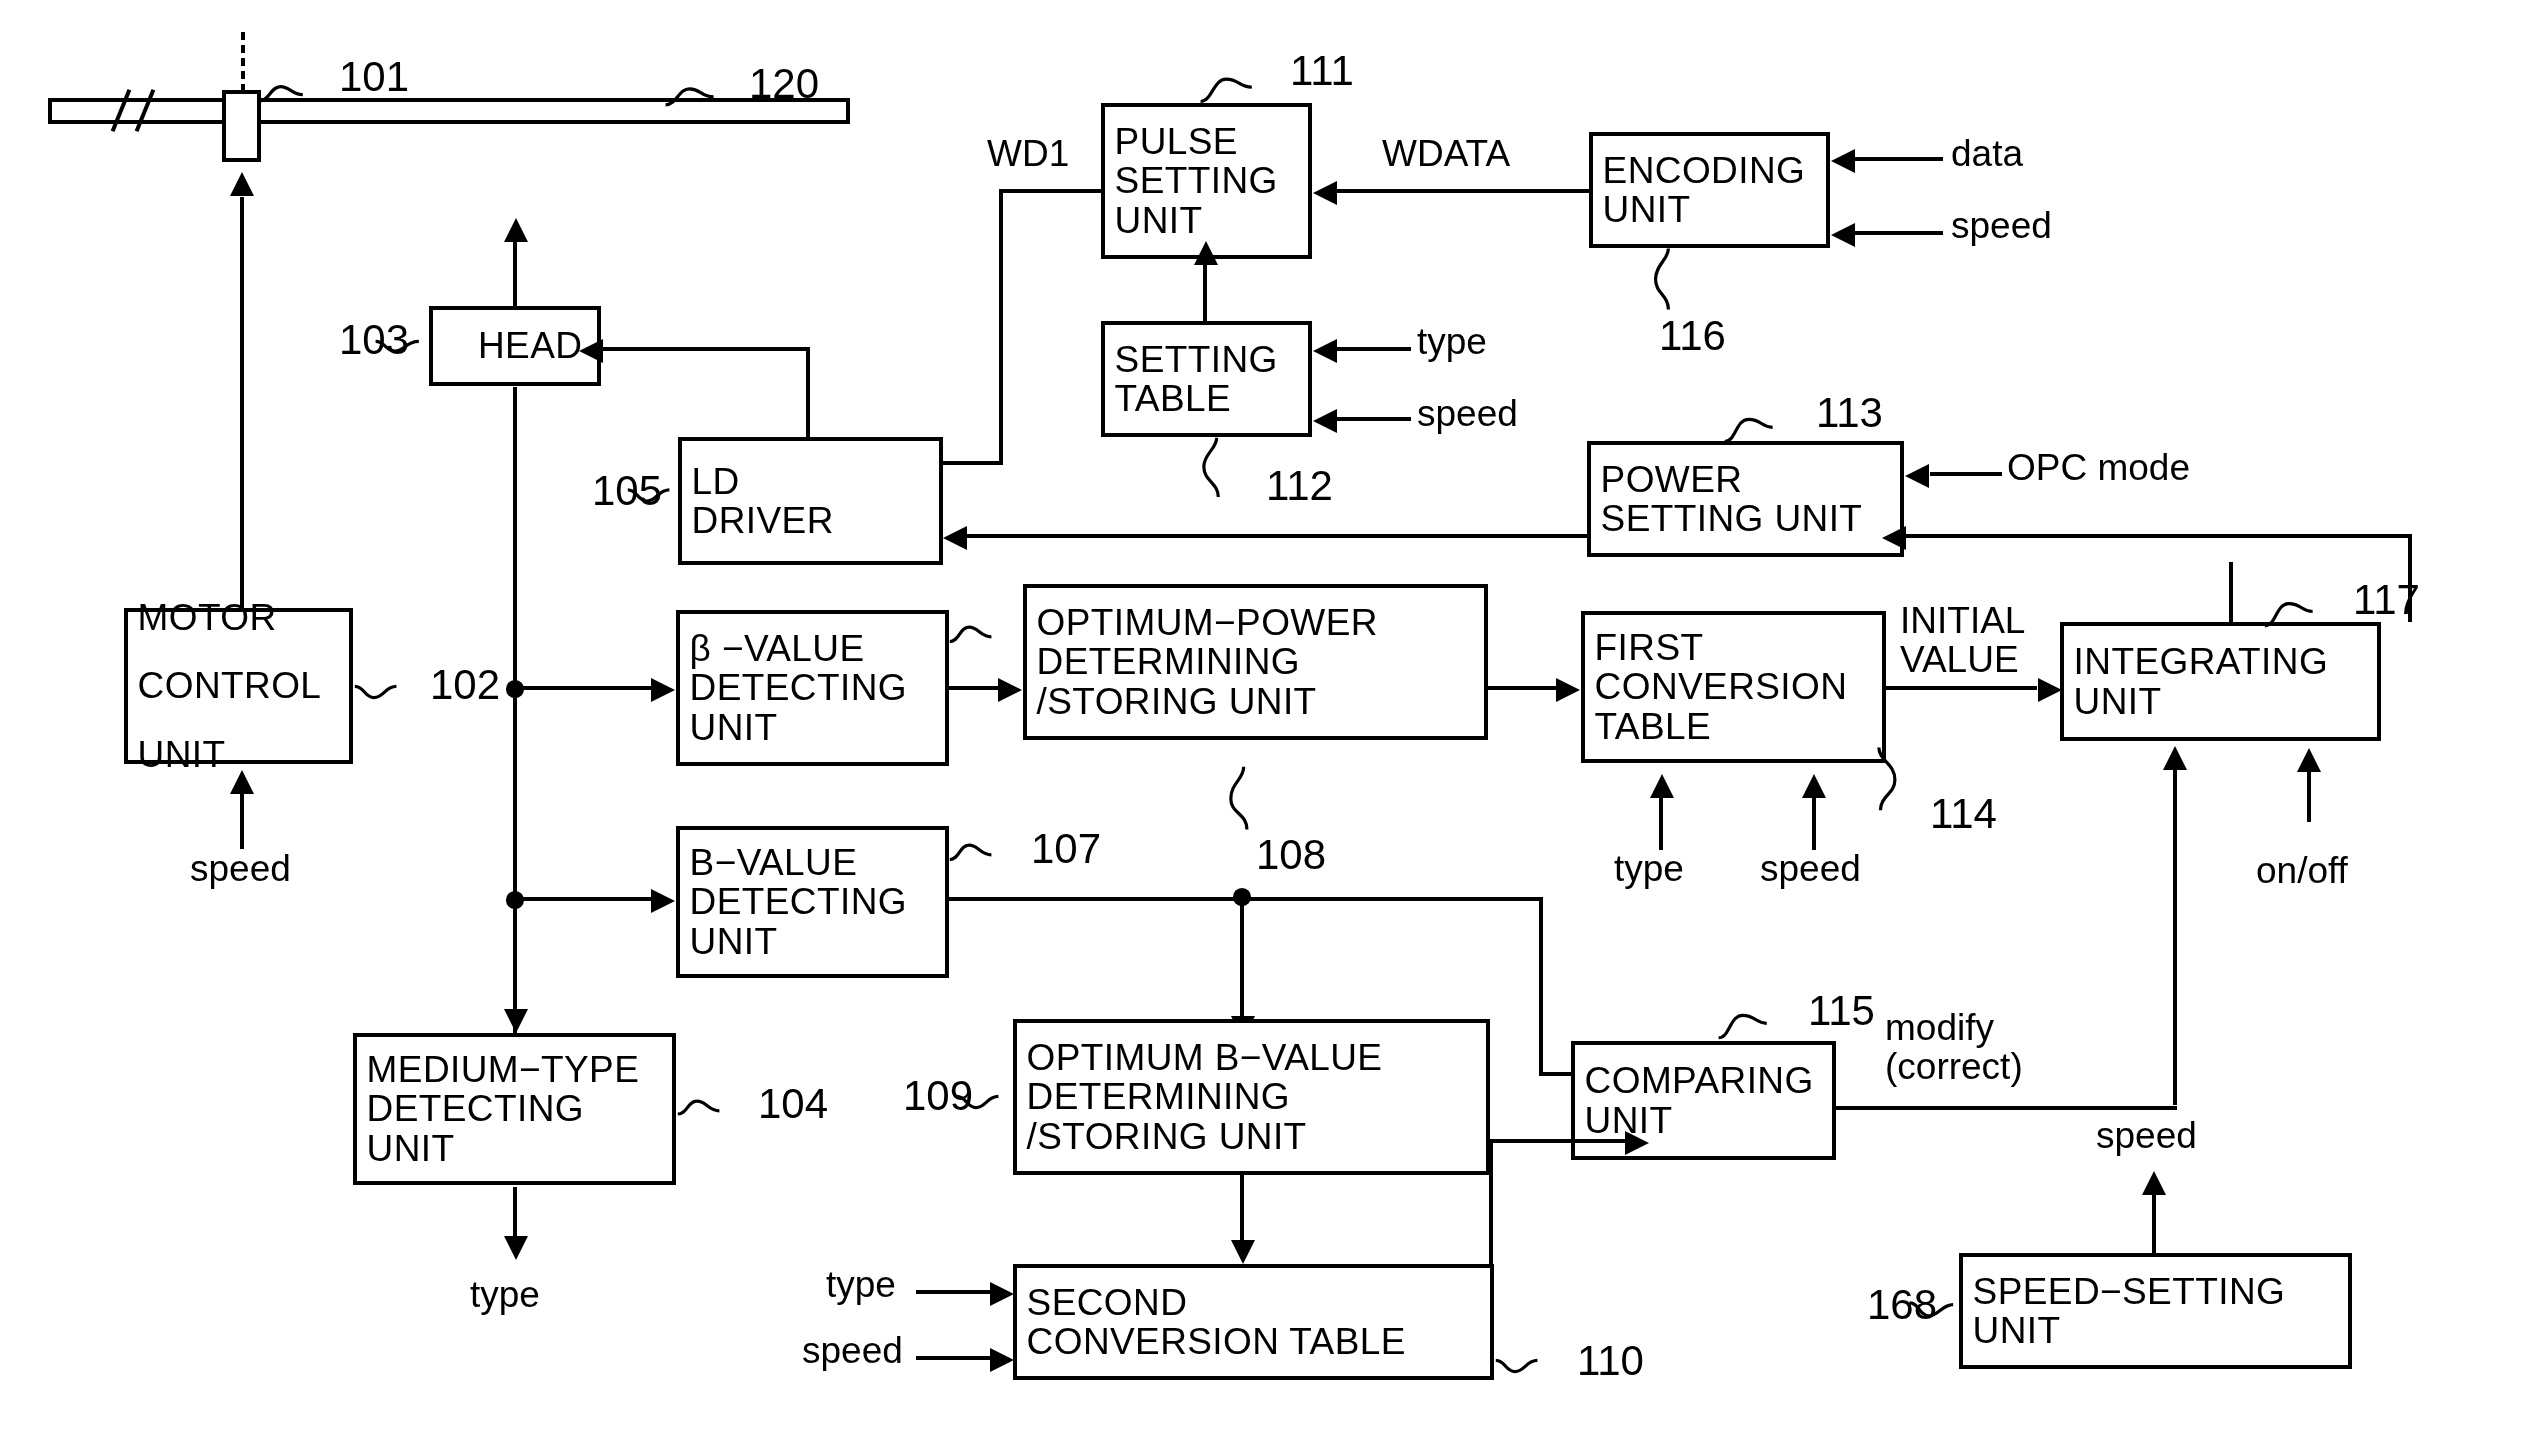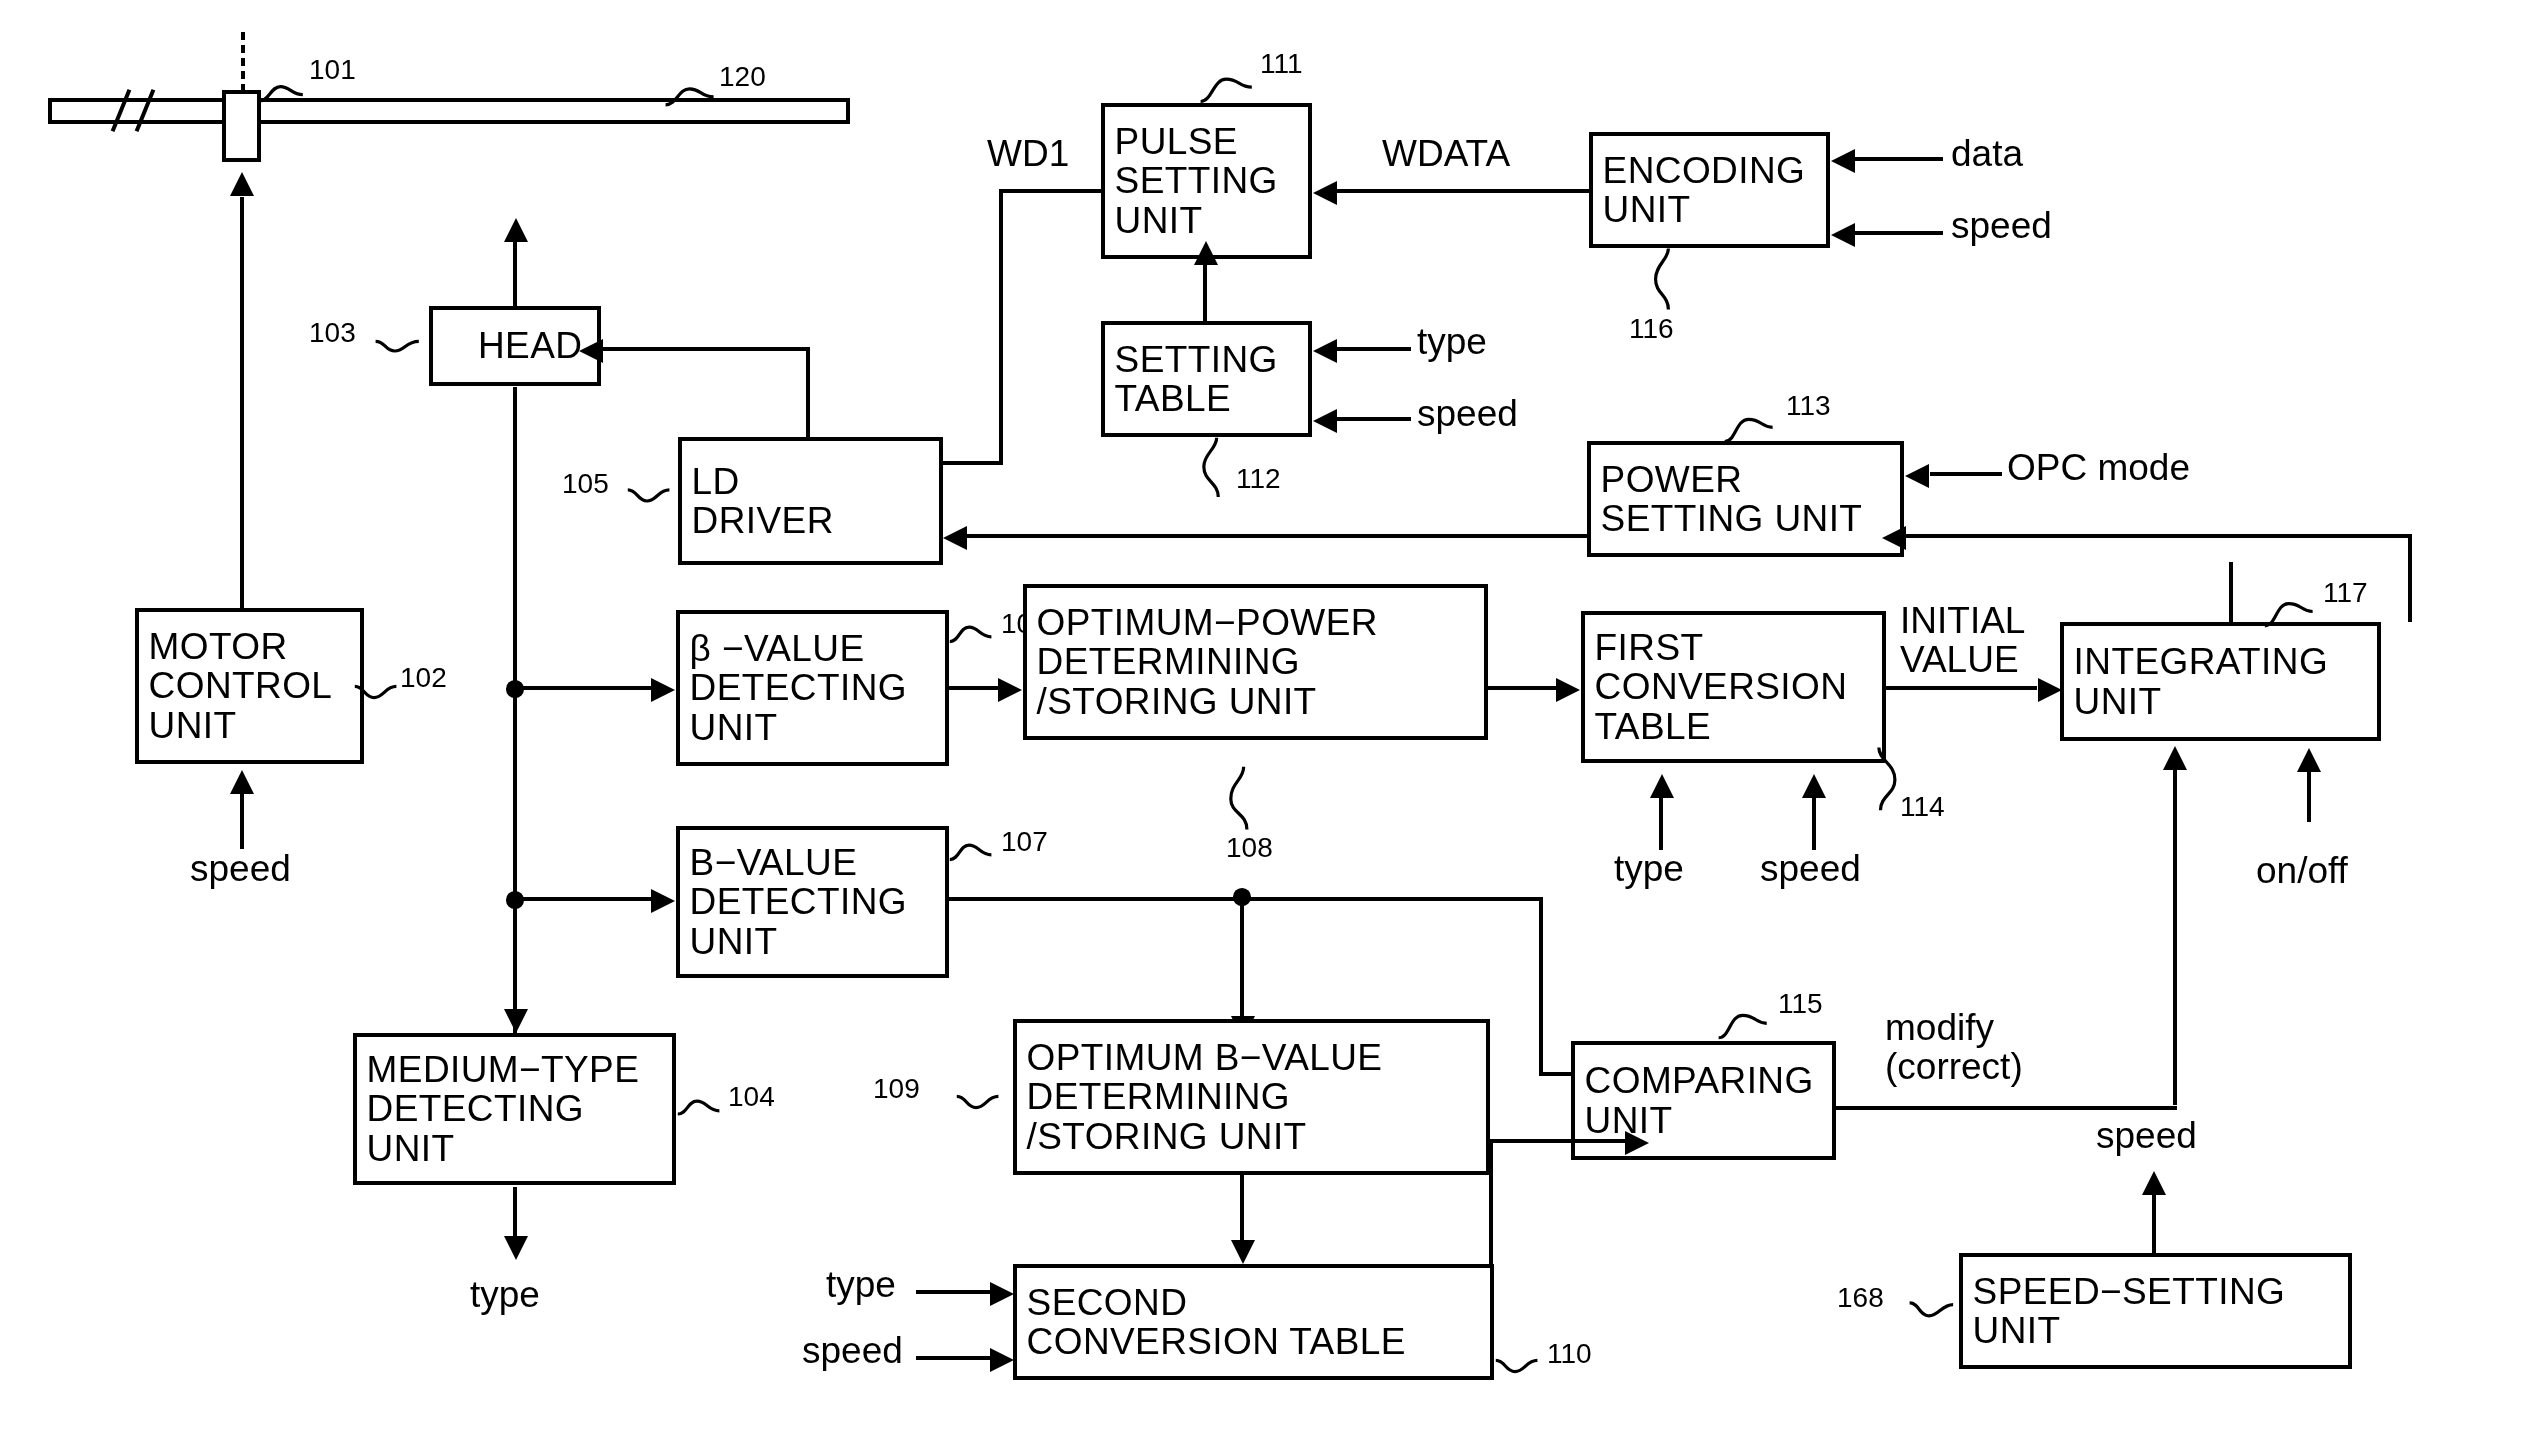--- a/index.html
+++ b/index.html
@@ -35,23 +35,24 @@
 
   
   .lbl{
     position:absolute;
     font-size:37px;
     line-height:1.05;
     white-space:nowrap;
   }
   .refnum{
     position:absolute;
-    font-size:28px;
+    font-size:42px;
     line-height:1;
     white-space:nowrap;
+    margin-left:30px;
   }
   .lbl .ln{display:block;}
 
   
   .h{position:absolute;height:4px;background:#000;}
   .v{position:absolute;width:4px;background:#000;}
 
   
   .ar{position:absolute;width:0;height:0;}
   .ar-r{border-top:12px solid transparent;border-bottom:12px solid transparent;border-left:24px solid #000;}
@@ -207,21 +208,21 @@
   <div class="ar ar-l" style="left:1905px;top:464px;"></div>
   <div class="lbl" style="left:2007px;top:449px;">OPC mode</div>
 
   <div class="h" style="left:967px;top:534px;width:622px;"></div>
   <div class="ar ar-l" style="left:943px;top:526px;"></div>
 
   <div class="h" style="left:1906px;top:534px;width:505px;"></div>
   <div class="ar ar-l" style="left:1882px;top:526px;"></div>
   <div class="v" style="left:2408px;top:534px;height:88px;"></div>
 
-  <div class="box" style="left:135px;top:608px;width:229px;height:156px;">
+  <div class="box" style="left:124px;top:608px;width:229px;height:156px;gap:29px;">
     <span class="ln">MOTOR</span>
     <span class="ln">CONTROL</span>
     <span class="ln">UNIT</span>
   </div>
   <svg class="sq" style="left:353px;top:672px;" width="58" height="32" viewBox="0 0 72 40">
     <path d="M2,18 C14,18 14,32 26,32 C38,32 40,18 54,18" stroke="#000" stroke-width="4" fill="none"></path>
   </svg>
   <div class="refnum" style="left:400px;top:664px;">102</div>
 
   <div class="v" style="left:240px;top:197px;height:413px;"></div>

